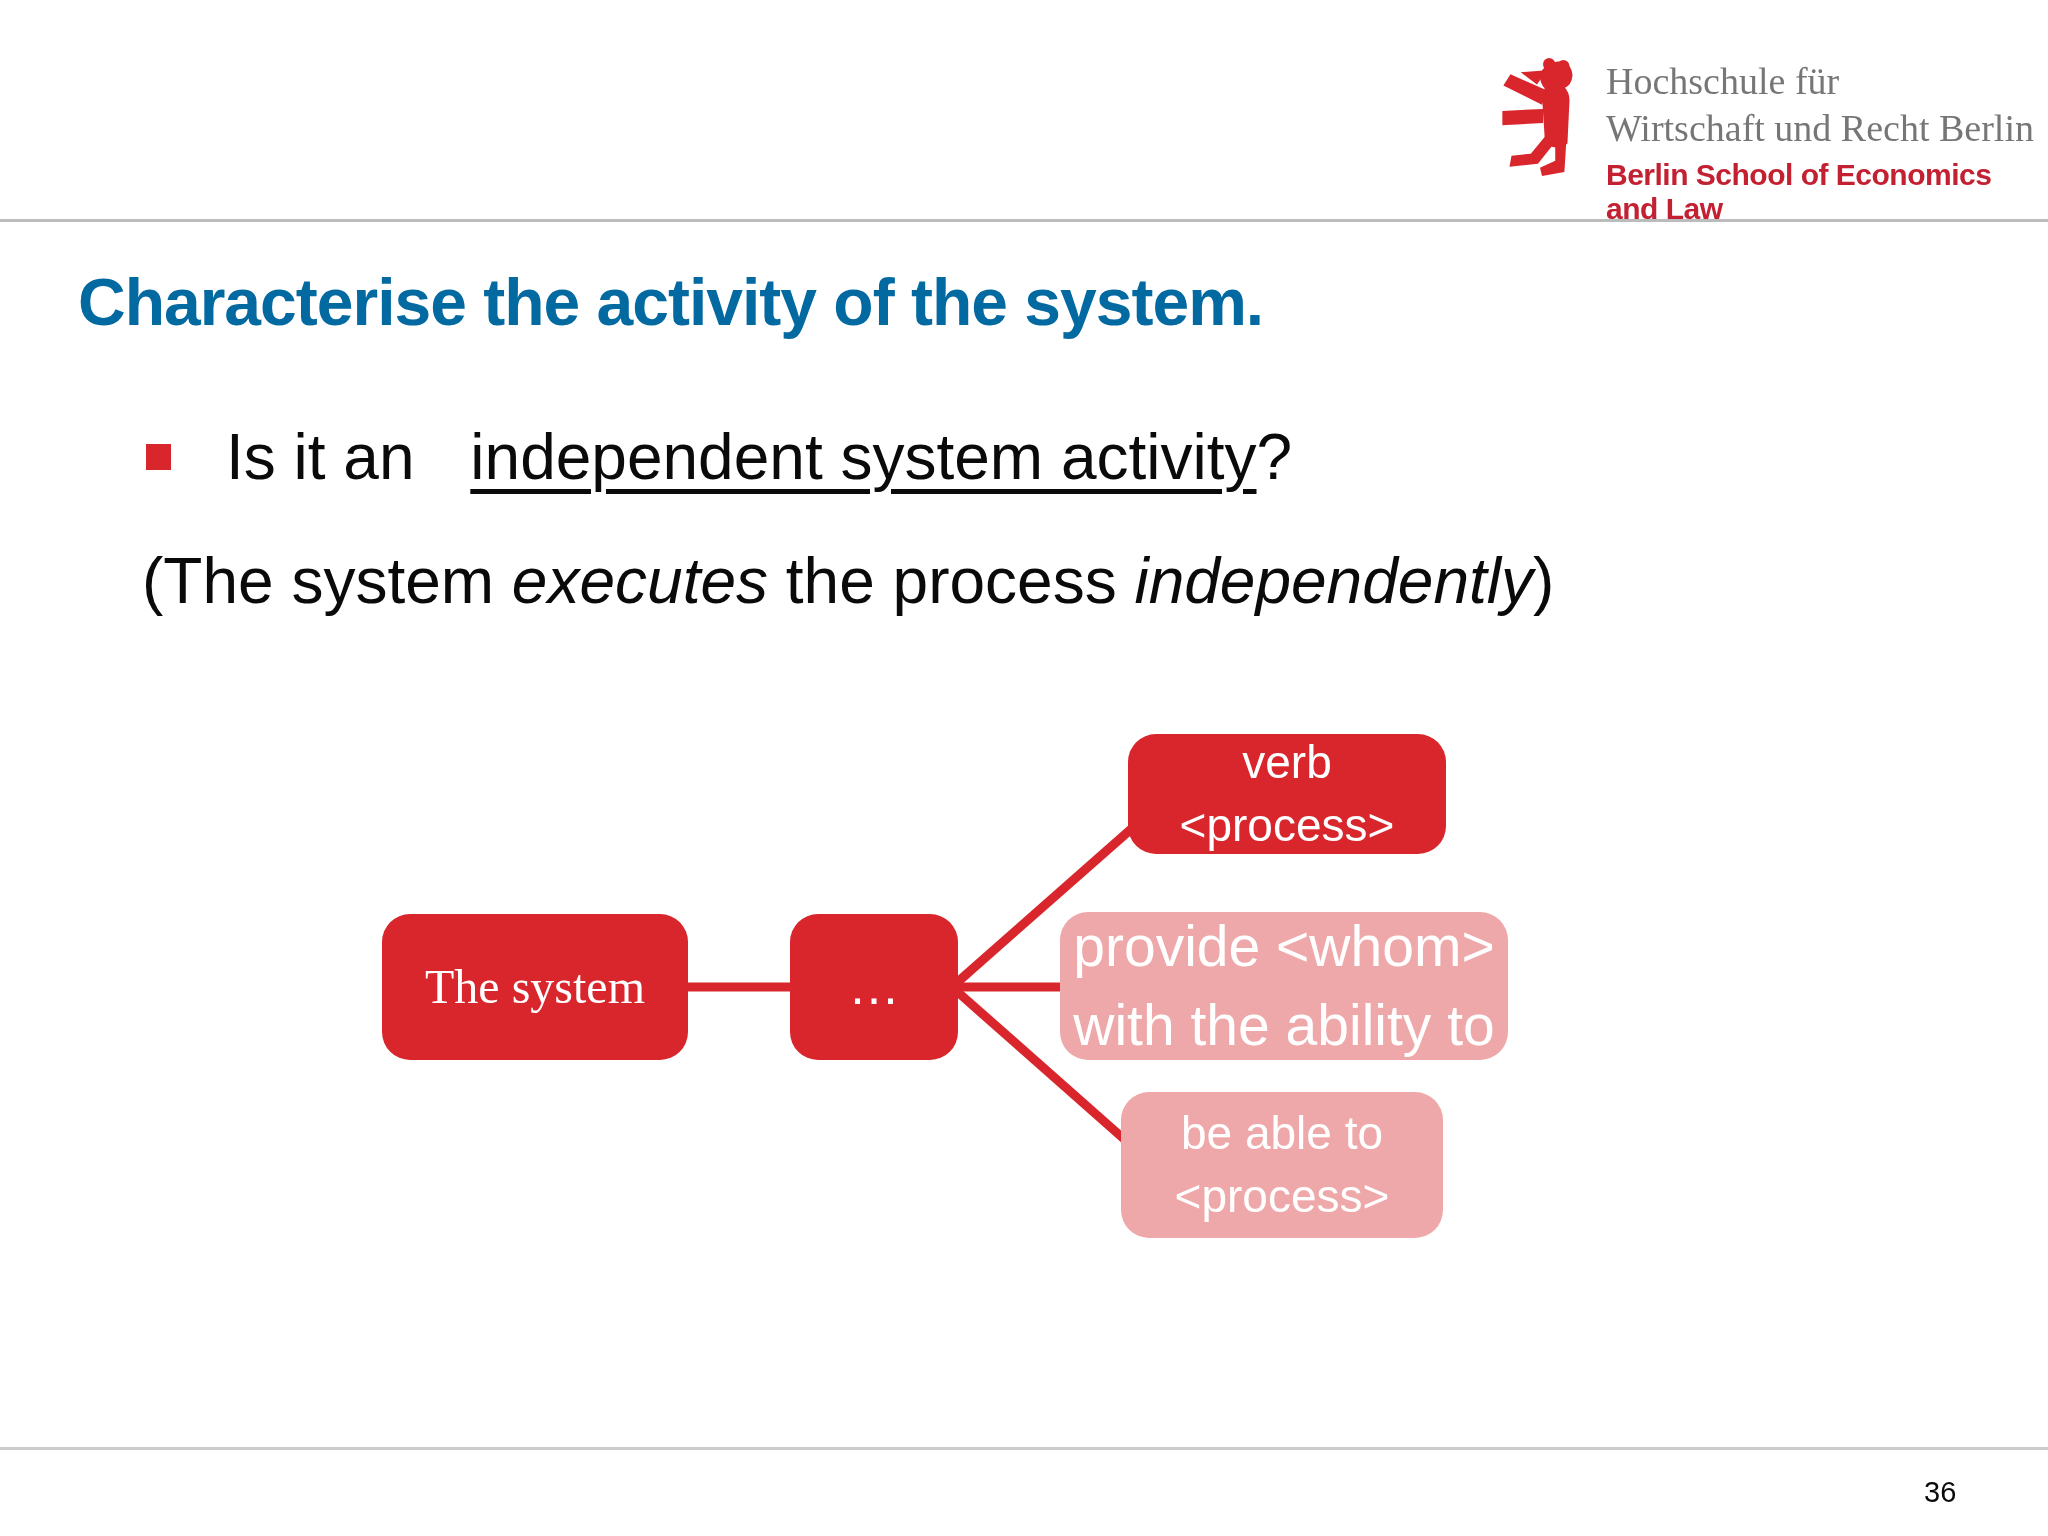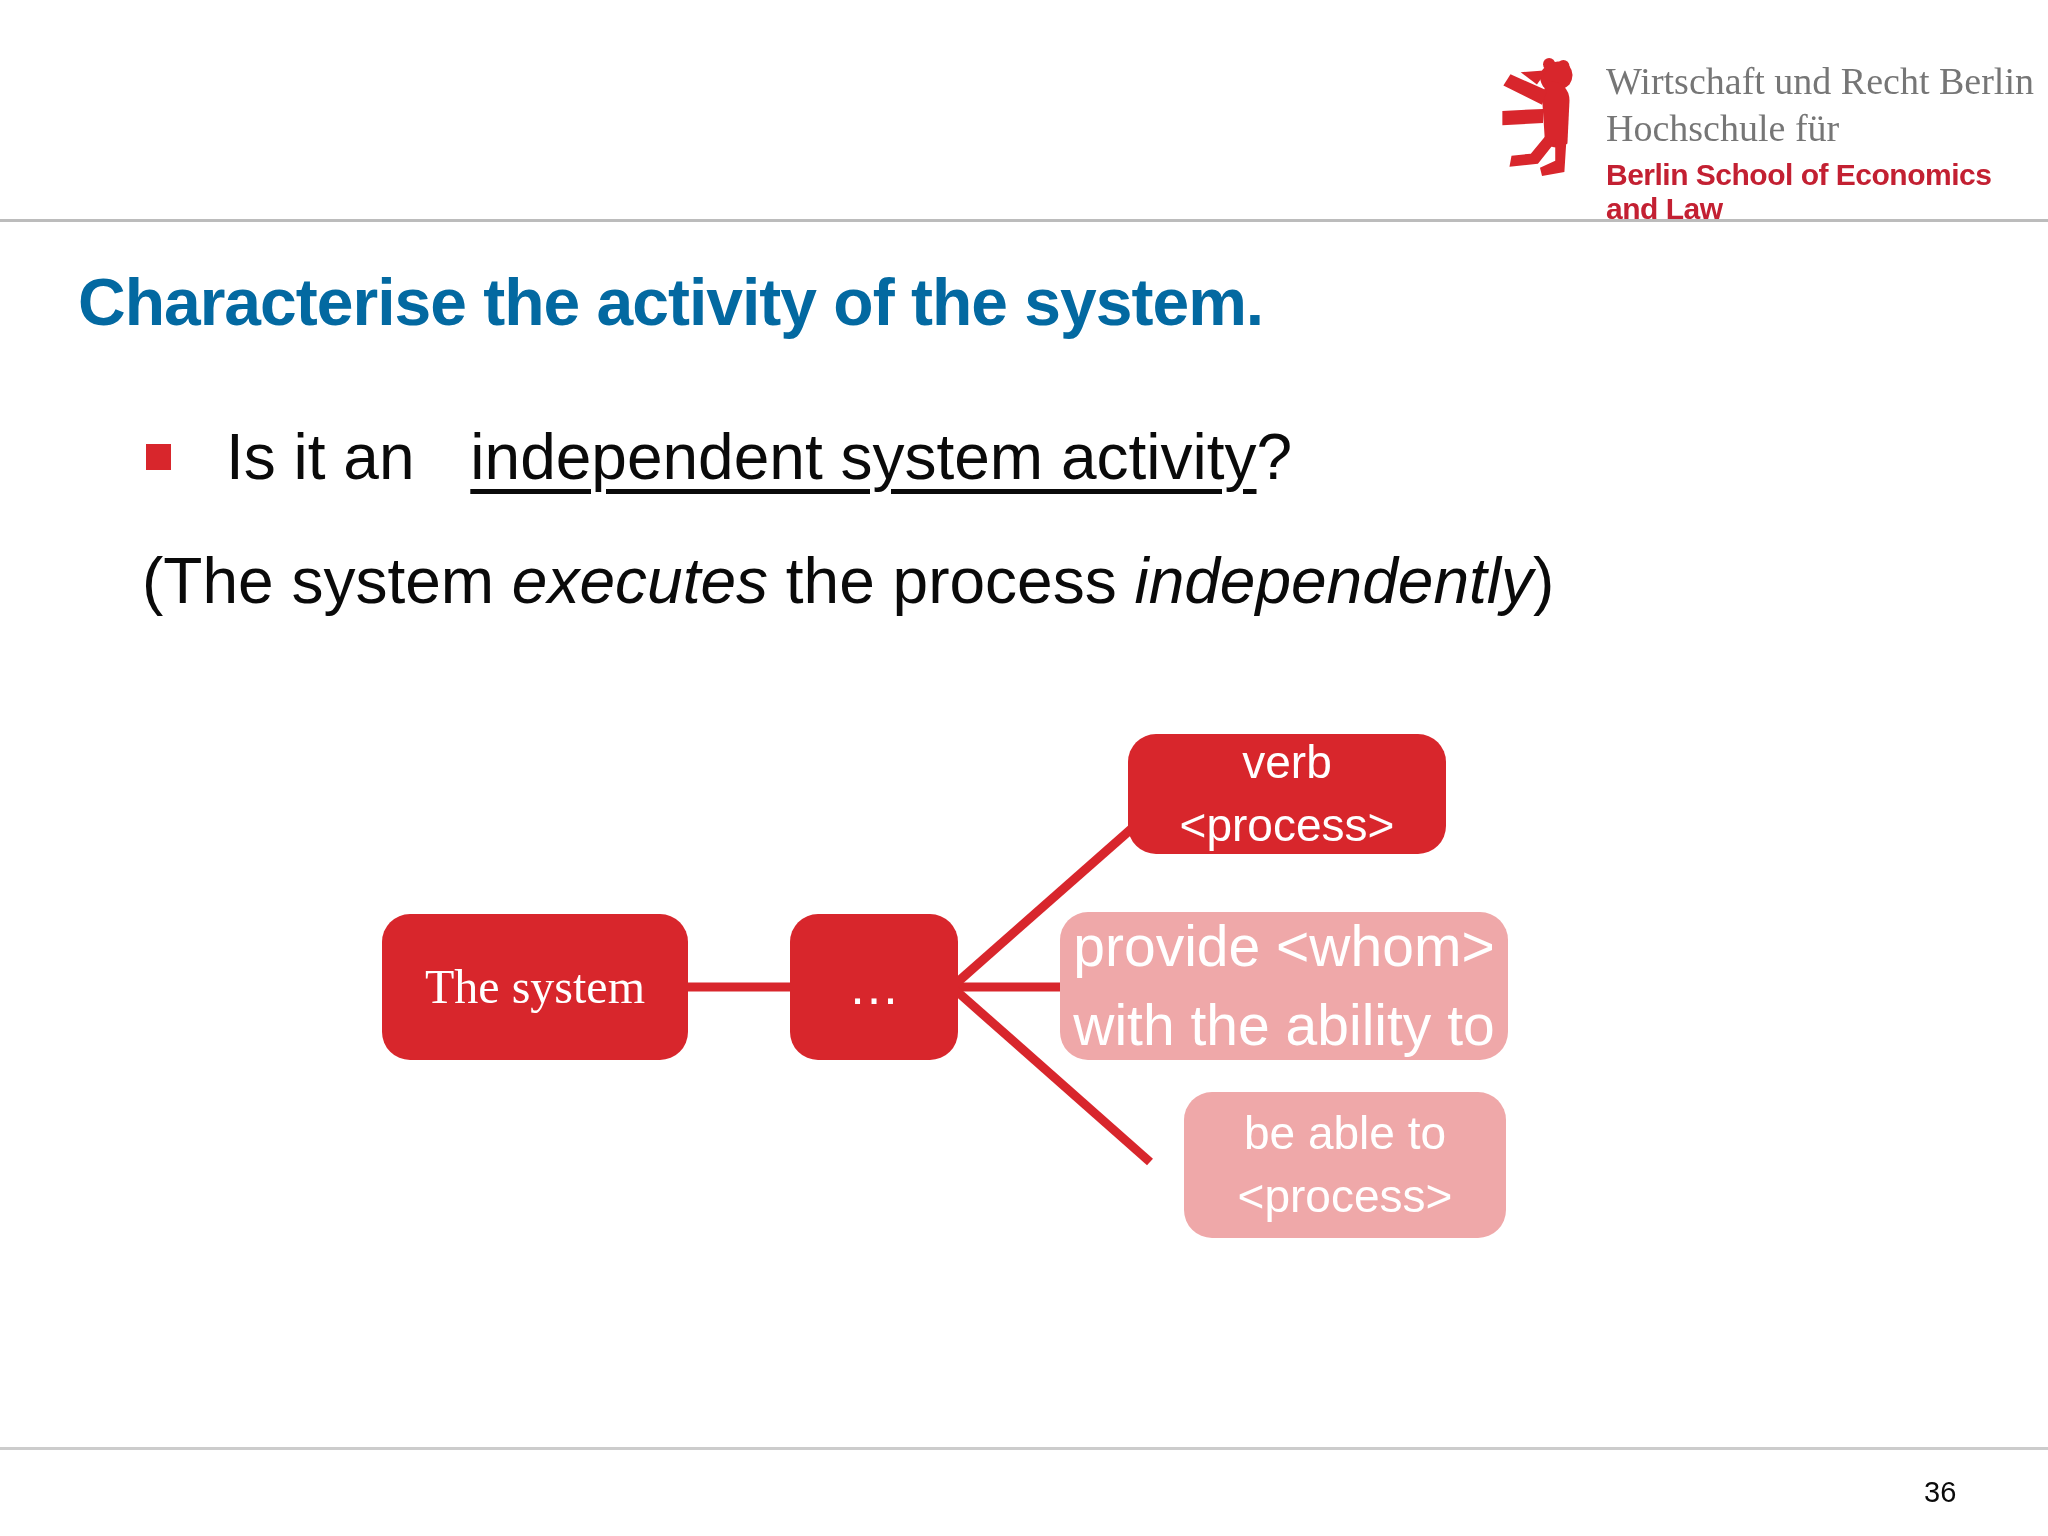--- a/index.html
+++ b/index.html
@@ -75,21 +75,21 @@
     border-radius:28px;
     white-space:pre-line;
     line-height:1.38;
   }
   .node.dark{background:var(--accent-red);}
   .node.light{background:var(--light-pink);}
   .node-root   {left:382px; top:914px; width:306px;height:146px;font-size:48px;font-family:Liberation Serif, serif;}
   .node-dots   {left:790px; top:914px; width:168px;height:146px;font-size:52px;}
   .node-verb   {left:1128px;top:734px; width:318px;height:120px;font-size:46px;}
   .node-provide{left:1060px;top:912px; width:448px;height:148px;font-size:57px;}
-  .node-beable {left:1184px;top:1092px;width:322px;height:146px;font-size:46px;}
+  .node-beable {left:1121px;top:1092px;width:322px;height:146px;font-size:46px;}
   
   .footer-text{
     position:absolute;left:58px;top:1476px;
     font-size:29px;color:#0a0a0a;
   }
   .page-number{
     position:absolute;left:1924px;top:1476px;
     font-size:29px;color:#0a0a0a;
   }
 </style>
@@ -107,22 +107,22 @@
         <path d="M46 30 Q38 16 52 8 Q62 2 72 10 Q78 18 72 28 Q64 36 50 34 Z"></path>
         <path d="M50 14 L24 16 L40 28 Z"></path>
         <path d="M50 24 Q72 26 72 44 L70 86 Q60 94 48 86 L45 40 Z"></path>
         <path d="M50 34 L14 18 L7 29 L45 48 Z"></path>
         <path d="M46 52 L6 54 L6 68 L46 66 Z"></path>
         <path d="M49 78 L34 96 L15 98 L13 109 L41 106 L56 87 Z"></path>
         <path d="M58 82 L58 103 L43 110 L45 118 L67 114 L69 82 Z"></path>
       </g>
     </svg>
     <div class="logo-text">
+      <div class="logo-line">Hochschule für</div>
       <div class="logo-line">Wirtschaft und Recht Berlin</div>
-      <div class="logo-line">Hochschule für</div>
       <div class="logo-sub">Berlin School of Economics and Law</div>
     </div>
   </div>
 
   <div class="header-divider"></div>
 
   <div class="heading">Characterise the activity of the system.</div>
 
   <div class="bullet-square"></div>
   <div class="bullet-text"><span>Is it an </span><span class="u">independent system activity</span><span>?</span></div>

